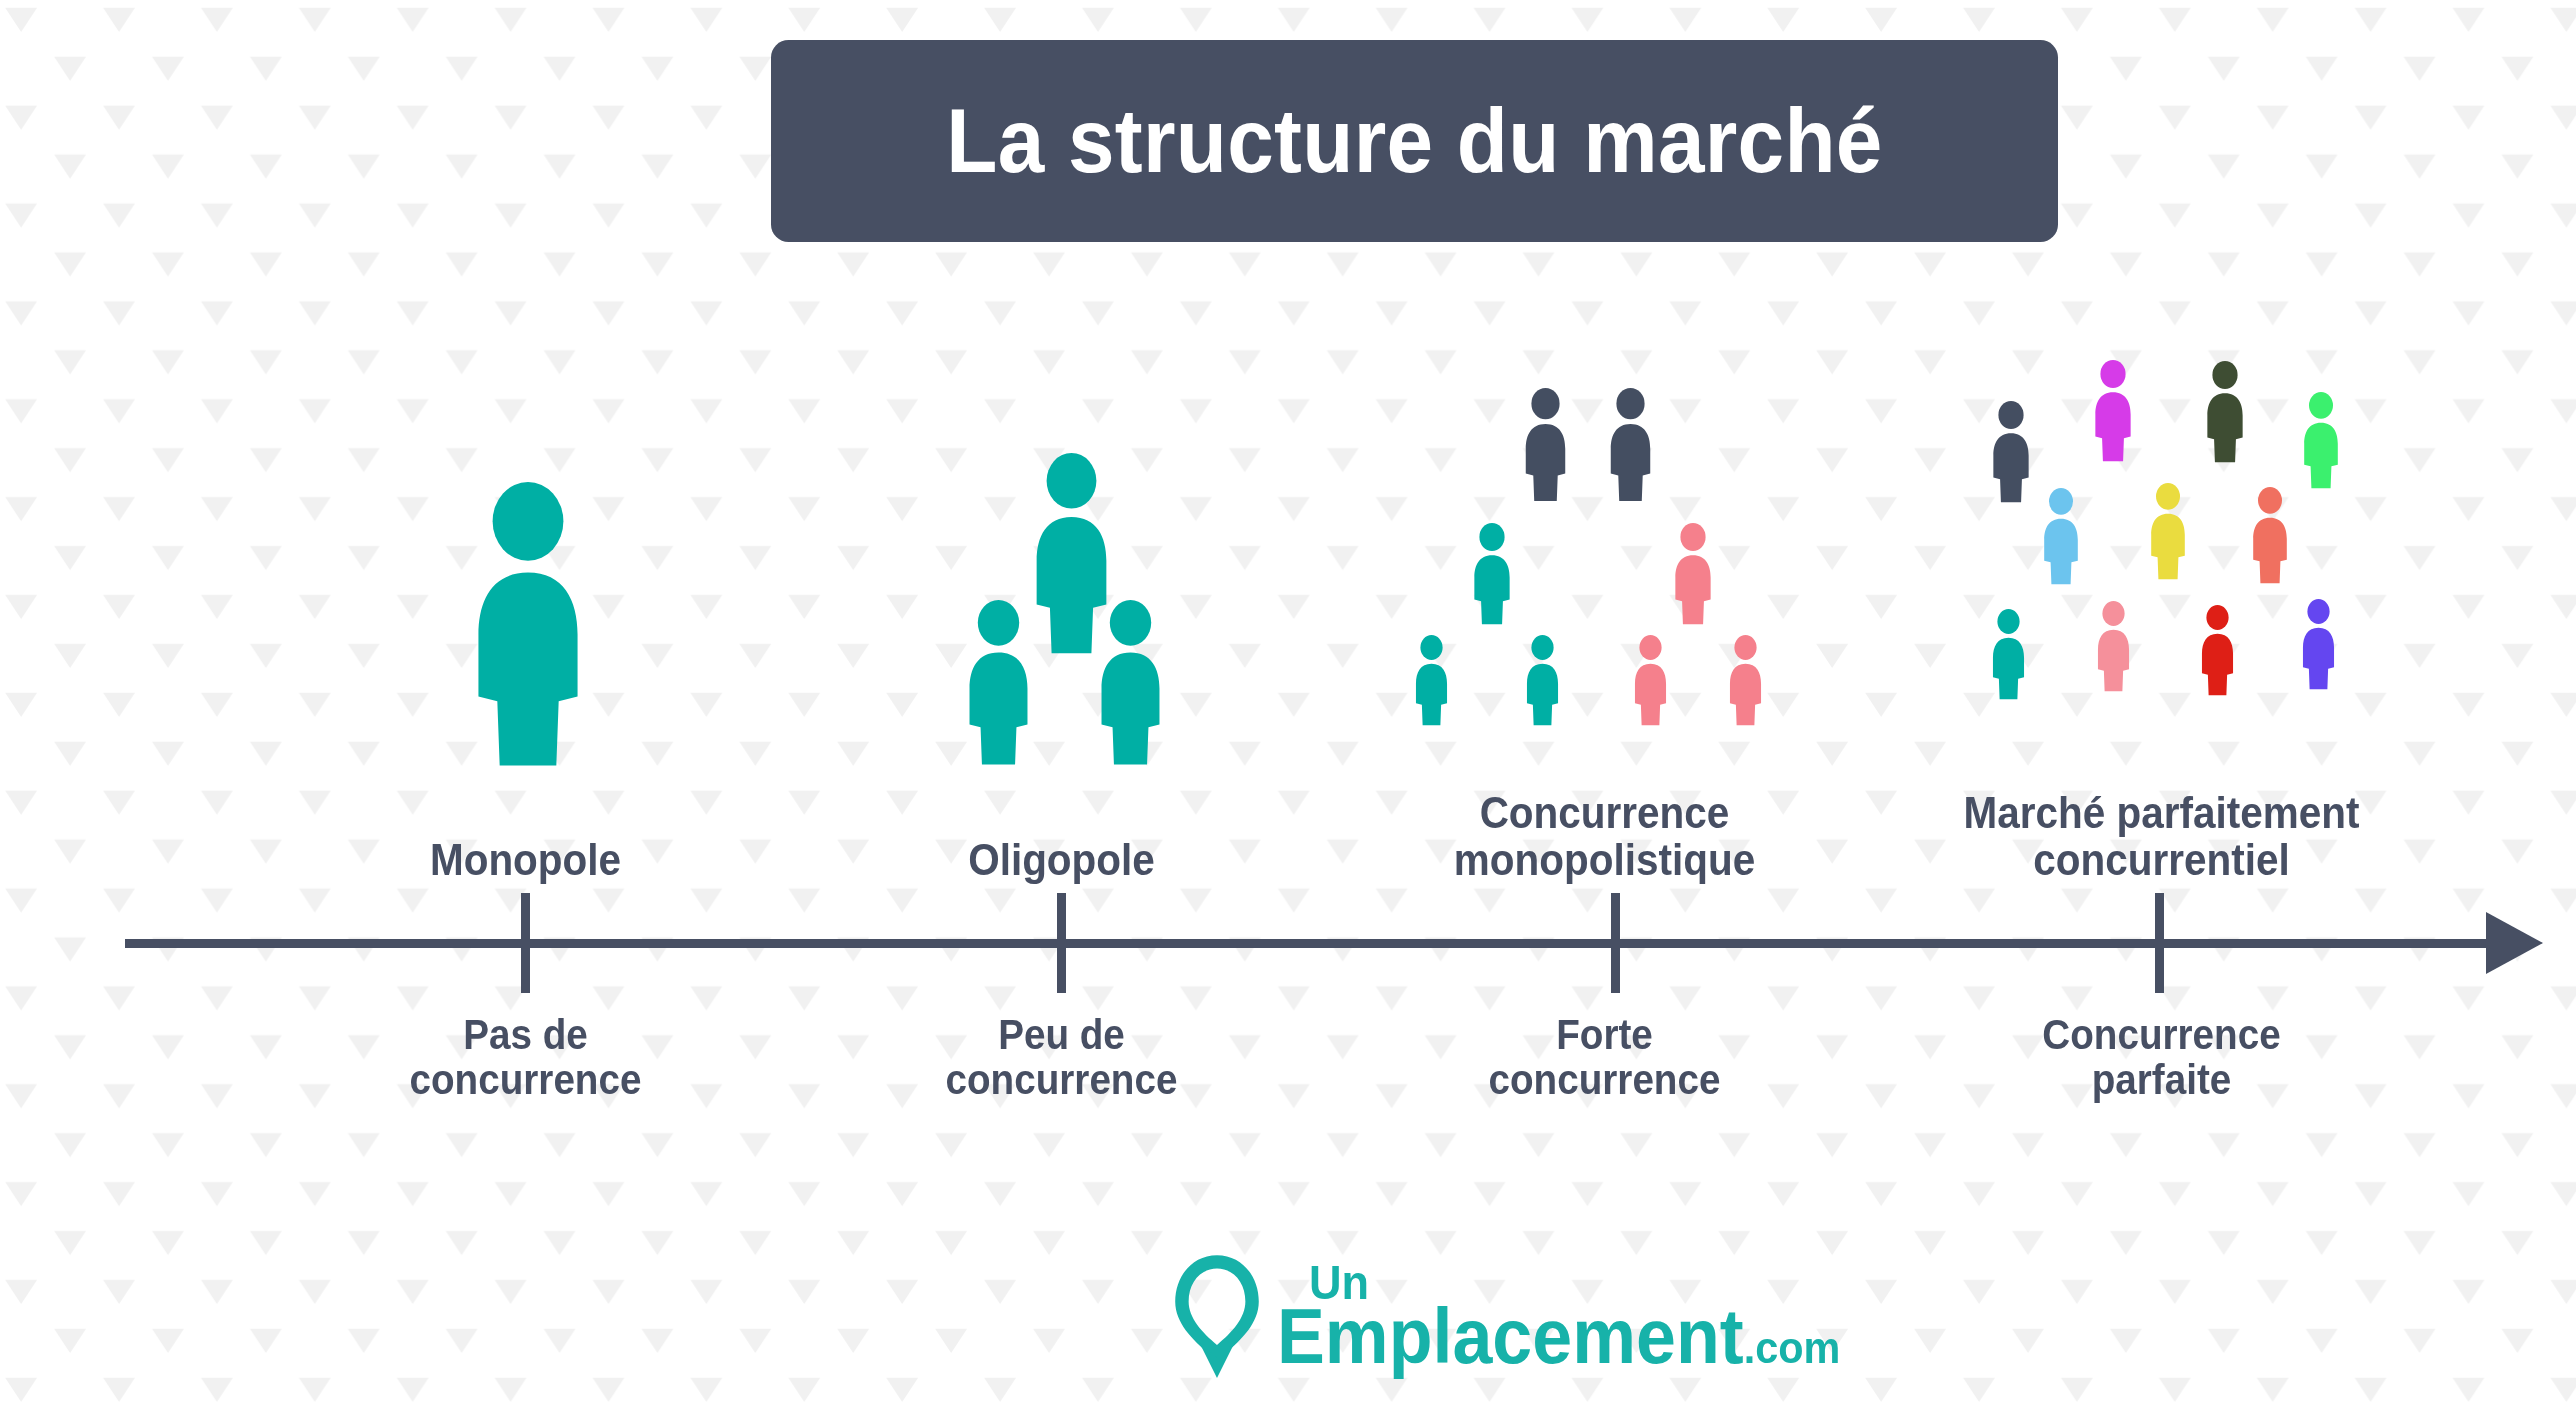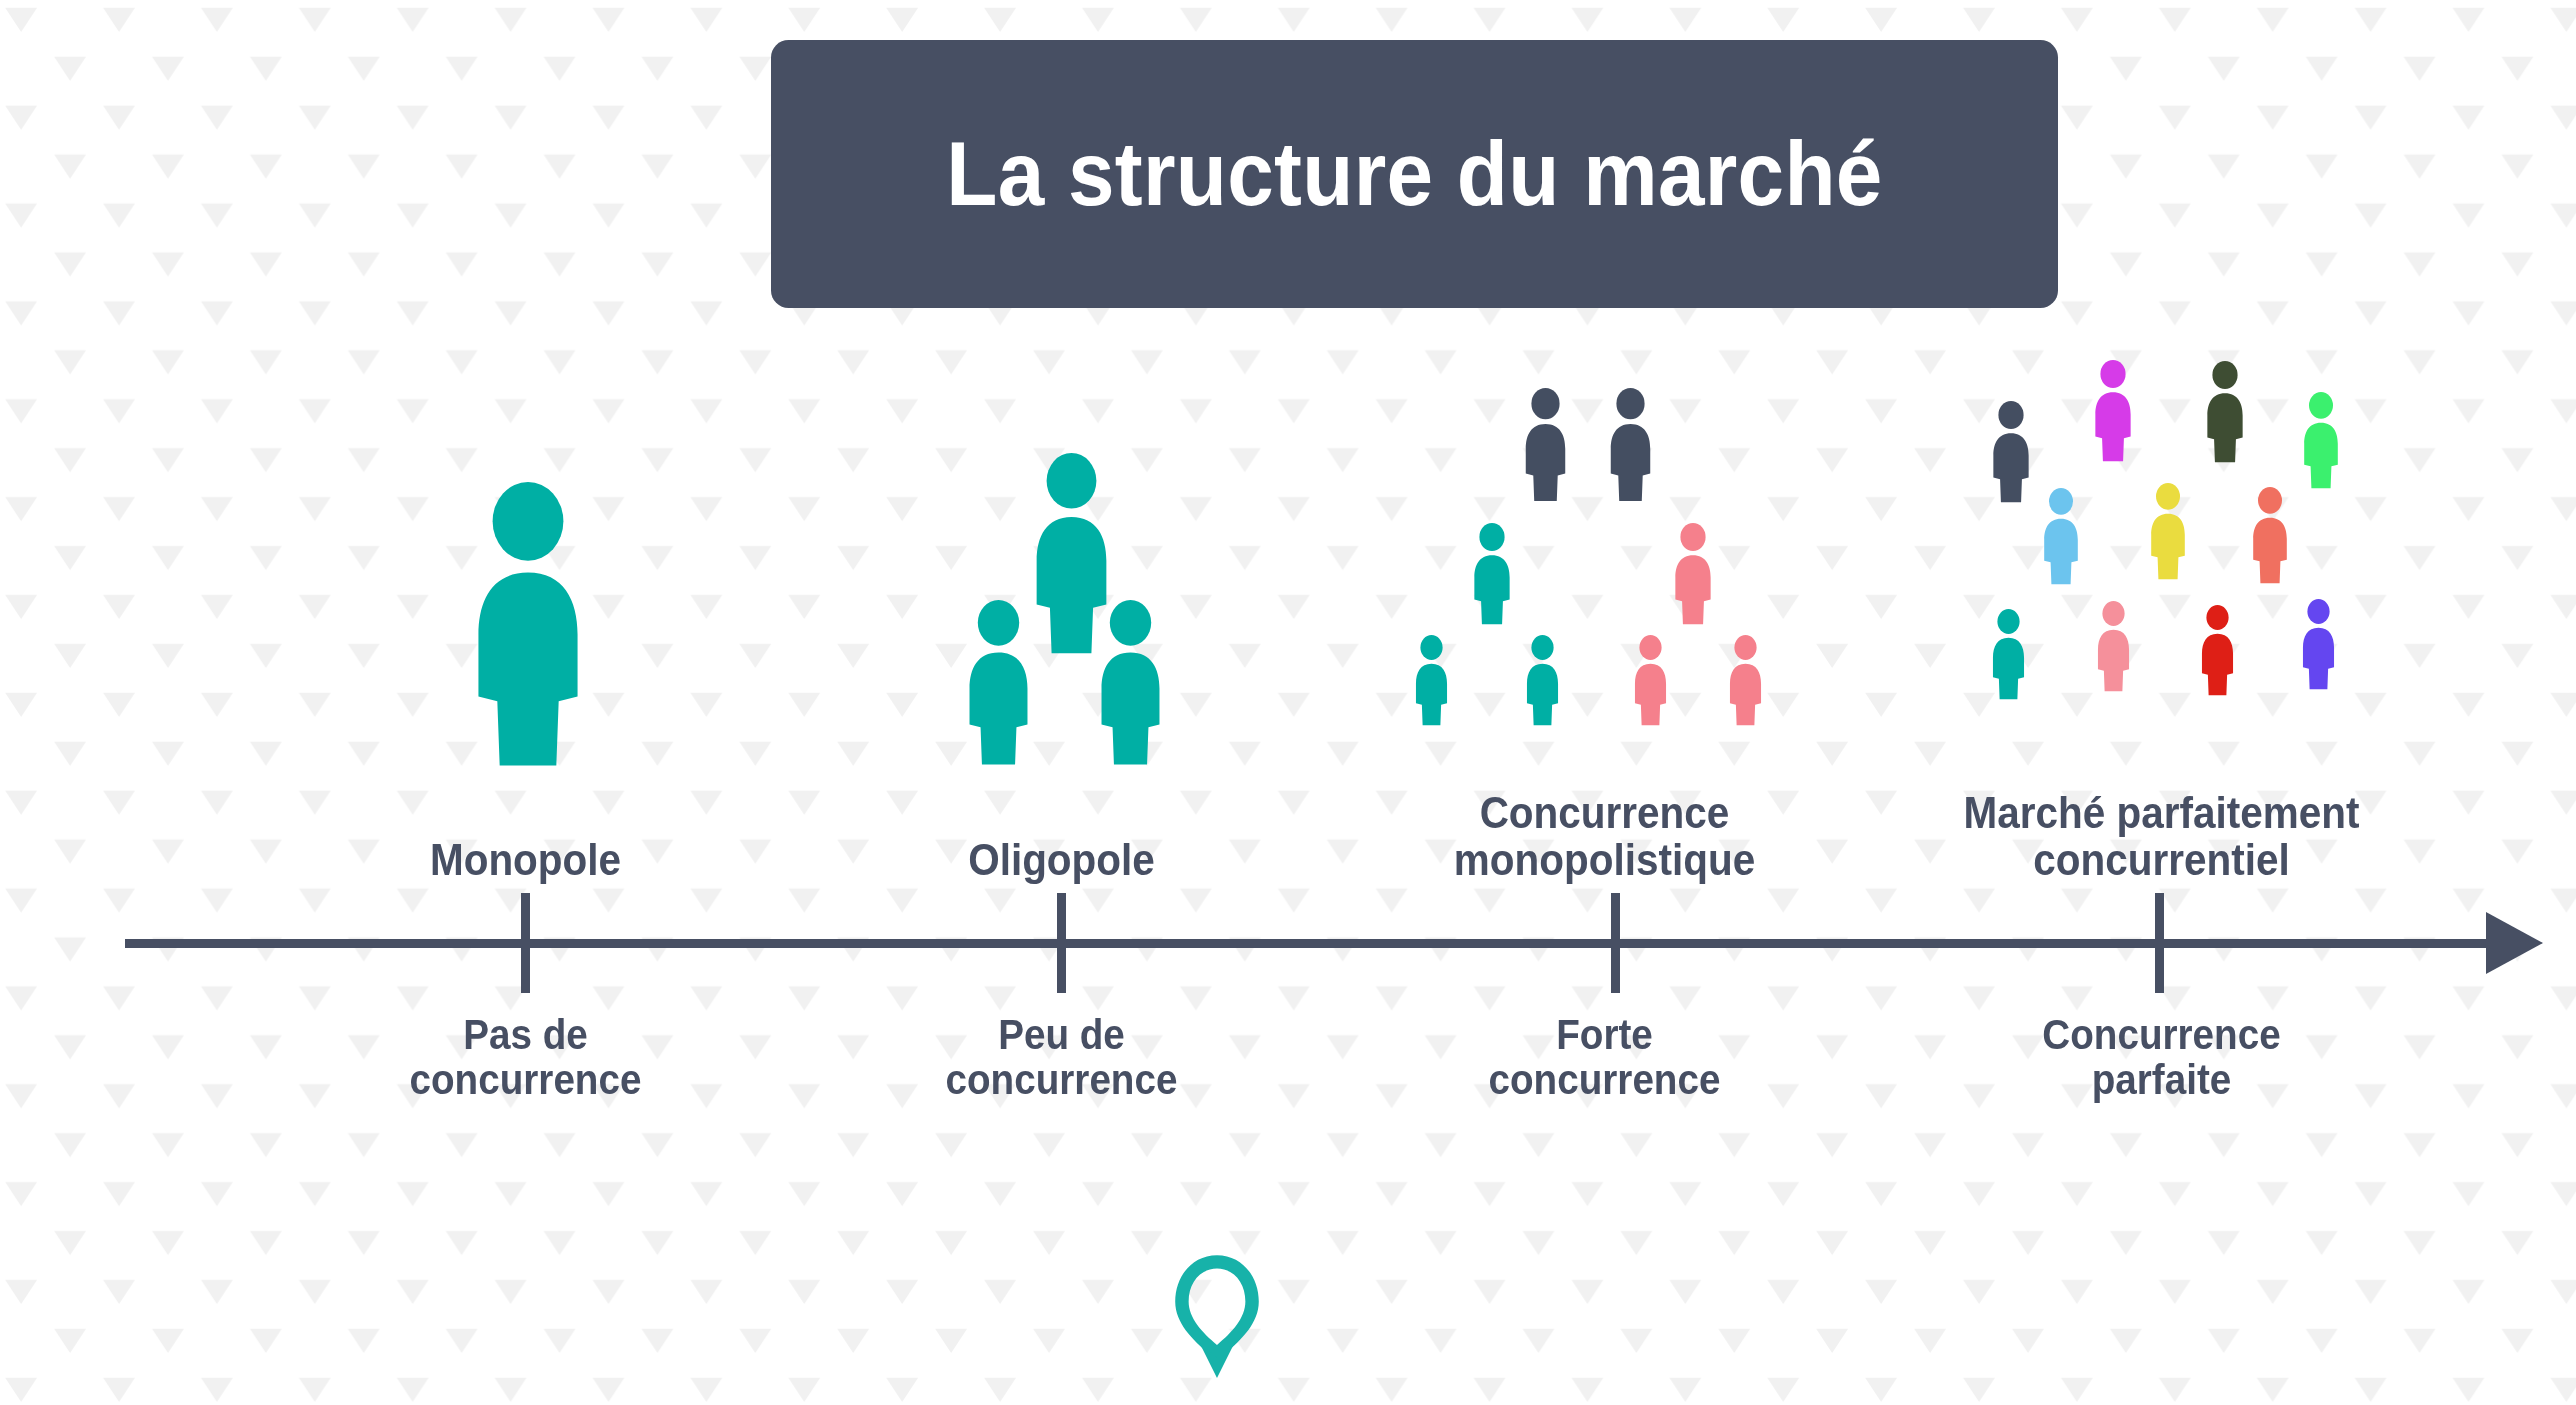--- a/index.html
+++ b/index.html
@@ -26,21 +26,21 @@
     background-size: 0 0;
   }
   #bg-pattern svg { display: block; width: 100%; height: 100%; }
 
   
   #title-banner {
     position: absolute;
     left: 771px;
     top: 40px;
     width: 1287px;
-    height: 268px;
+    height: 202px;
     background: #474F63;
     border-radius: 17.5px;
     z-index: 3;
     display: flex;
     align-items: center;
     justify-content: center;
   }
   #title-text {
     color: #ffffff;
     font-family: "Liberation Sans Narrow", "Liberation Sans", sans-serif;
@@ -359,16 +359,23 @@
     </div>
 
   <div id="logo">
     <div id="logo-pin">
       <svg viewBox="0 0 190 250" xmlns="http://www.w3.org/2000/svg">
         <path d="M95 8 C46 8 14 50 14 98 C14 140 48 172 78 198 L95 242 L112 198 C142 172 176 140 176 98 C176 50 144 8 95 8 Z
                  M95 34 C128 34 150 62 150 98 C150 130 124 158 95 182 C66 158 40 130 40 98 C40 62 62 34 95 34 Z" fill="#17B2A9"></path>
         <path d="M60 176 L95 246 L130 176 L95 206 Z" fill="#17B2A9"></path>
       </svg>
     </div>
+    <div id="logo-wordmark">
+      <div id="logo-line1">Un</div>
+      <div id="logo-line2">
+        <span id="logo-emplacement">Emplacement</span>
+        <span id="logo-com">.com</span>
+      </div>
+    </div>
   </div>
 
 </div>
 
 
 </body></html>

